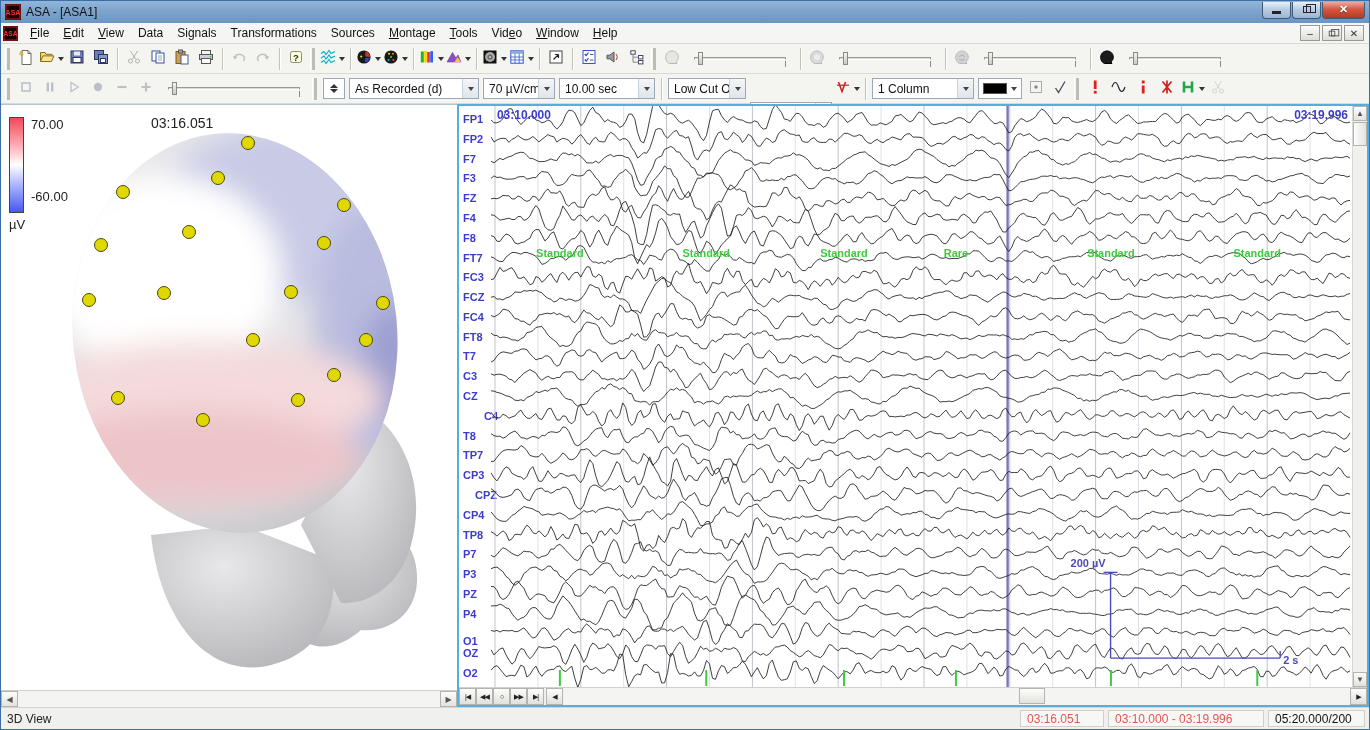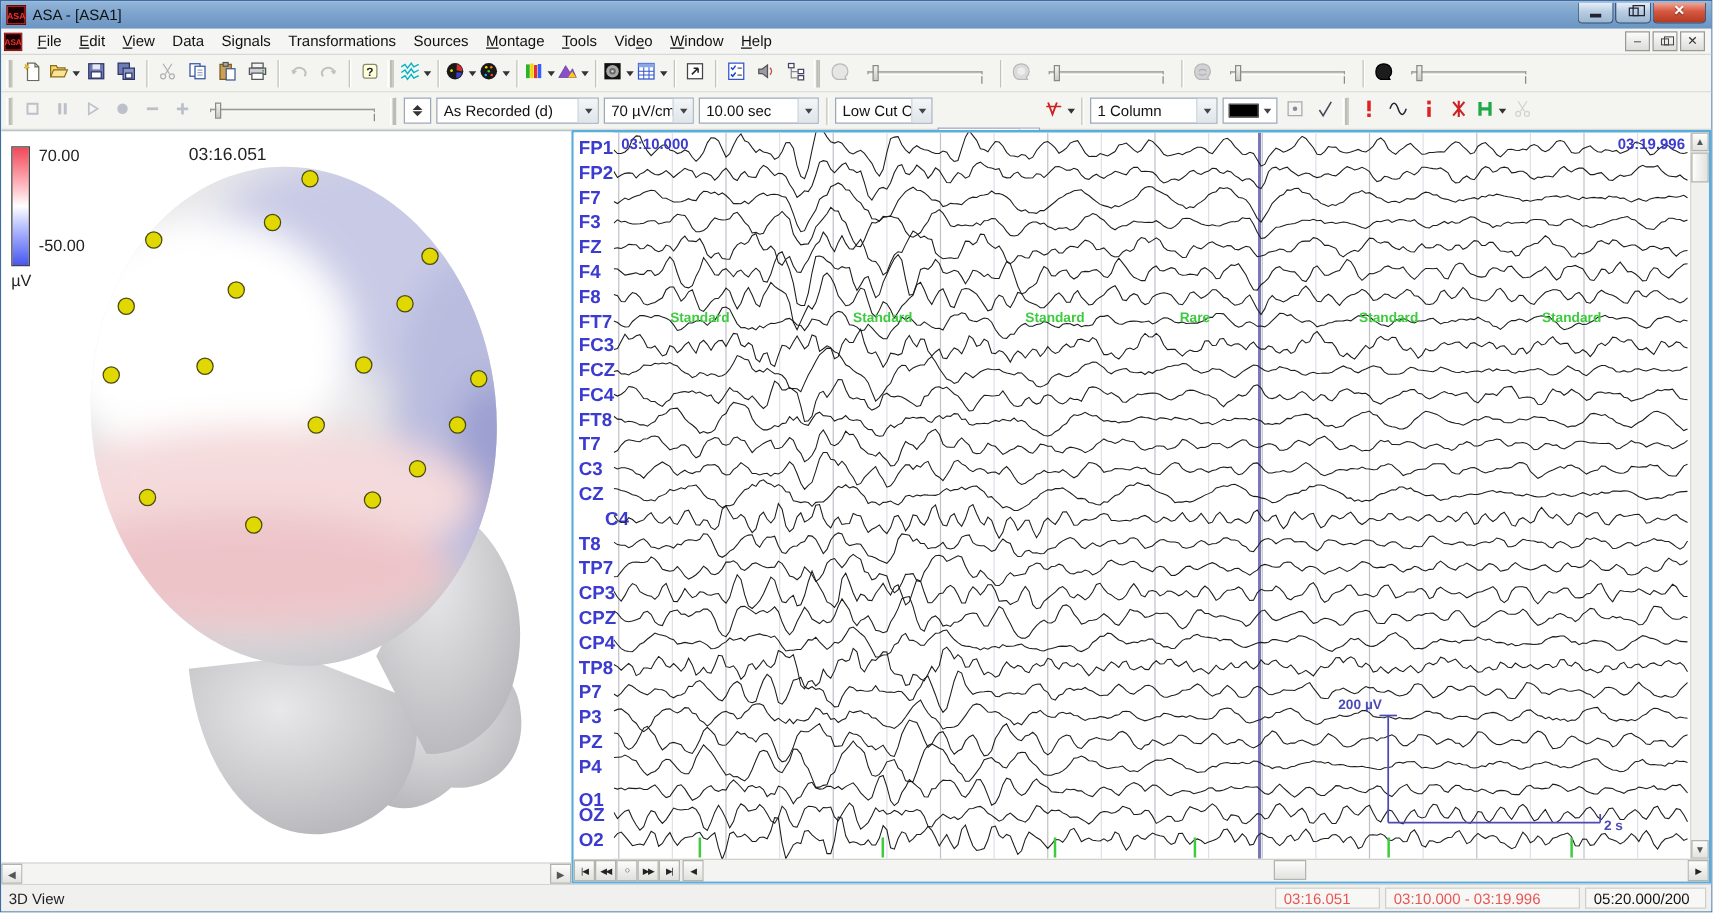--- a/index.html
+++ b/index.html
@@ -64,21 +64,21 @@
   .cb-min { position:absolute; left:22px; top:72px; font-size:13px; color:#222; }
   .cb-unit { position:absolute; left:0px; top:100px; font-size:13px; color:#222; }
   .head-svg { position:absolute; left:0; top:0; width:456px; height:569px; }
   .p3d-scroll { position:absolute; left:0; bottom:0; width:456px; height:17px; background:#f0f0ee; border-top:1px solid #d0d0cc; display:flex; }
   .sb-arrow { width:17px; height:16px; border:1px solid #b4b4ae; background:linear-gradient(180deg,#fdfdfd,#e2e2de); color:#555; font-size:8px; display:flex; align-items:center; justify-content:center; flex:0 0 auto; }
   .p3d-scroll .track { flex:1; background:#f4f4f2; }
 
   .panelEEG { flex:1 1 auto; border:2px solid #57aede; background:#fff; display:flex; flex-direction:column; min-width:0; }
   .eeg-top { flex:1 1 auto; display:flex; min-height:0; }
   .chan-col { width:32px; flex:0 0 auto; position:relative; background:#fff; }
-  .chan-label { position:absolute; left:4px; font-size:15px; font-weight:bold; color:#3b3bd0; line-height:12px; }
+  .chan-label { position:absolute; left:4px; font-size:11px; font-weight:bold; color:#3b3bd0; line-height:12px; }
   .trace-wrap { flex:1 1 auto; position:relative; min-width:0; }
   .trace-wrap svg { position:absolute; inset:0; width:100%; height:100%; }
   .vscroll { width:15px; flex:0 0 auto; background:#f0f0ee; border-left:1px solid #d8d8d4; display:flex; flex-direction:column; }
   .vscroll .sb-arrow { width:14px; height:15px; }
   .vscroll .vtrack { flex:1; position:relative; }
   .vscroll .vthumb { position:absolute; top:1px; left:0; width:14px; height:24px; border:1px solid #b4b4ae; background:linear-gradient(90deg,#fdfdfd,#e2e2de); }
   .eeg-bottom { height:18px; flex:0 0 auto; display:flex; background:#f0f0ee; border-top:1px solid #d0d0cc; }
   .navbtn { width:17px; height:17px; border:1px solid #b4b4ae; background:linear-gradient(180deg,#fdfdfd,#e0e0dc); font-size:7px; letter-spacing:-1px; color:#222; display:flex; align-items:center; justify-content:center; flex:0 0 auto; }
   .eeg-htrack { flex:1; position:relative; background:#f4f4f2; }
   .eeg-hthumb { position:absolute; top:0; left:58%; width:26px; height:16px; border:1px solid #b4b4ae; background:linear-gradient(180deg,#fdfdfd,#e2e2de); }
@@ -548,21 +548,21 @@
           <circle cx="252" cy="235" r="6.5" fill="#e0d800" stroke="#4a4a10" stroke-width="1"></circle>
           <circle cx="365" cy="235" r="6.5" fill="#e0d800" stroke="#4a4a10" stroke-width="1"></circle>
           <circle cx="333" cy="270" r="6.5" fill="#e0d800" stroke="#4a4a10" stroke-width="1"></circle>
           <circle cx="117" cy="293" r="6.5" fill="#e0d800" stroke="#4a4a10" stroke-width="1"></circle>
           <circle cx="297" cy="295" r="6.5" fill="#e0d800" stroke="#4a4a10" stroke-width="1"></circle>
           <circle cx="202" cy="315" r="6.5" fill="#e0d800" stroke="#4a4a10" stroke-width="1"></circle>
         </svg>
       <div class="colorbar-wrap">
         <div class="colorbar"></div>
         <div class="cb-max">70.00</div>
-        <div class="cb-min">-50.00</div>
+        <div class="cb-min">-60.00</div>
         <div class="cb-unit">µV</div>
       </div>
       <div class="p3d-time">03:16.051</div>
       <div class="p3d-scroll">
         <div class="sb-arrow">◀</div>
         <div class="track"></div>
         <div class="sb-arrow">▶</div>
       </div>
     </div>
 
@@ -581,21 +581,21 @@
             <div class="chan-label" style="top: 185.11px;">FCZ</div>
             <div class="chan-label" style="top: 204.9px;">FC4</div>
             <div class="chan-label" style="top: 224.69px;">FT8</div>
             <div class="chan-label" style="top: 244.48px;">T7</div>
             <div class="chan-label" style="top: 264.27px;">C3</div>
             <div class="chan-label" style="top: 284.06px;">CZ</div>
             <div class="chan-label" style="top: 303.85px; margin-left: 21px;">C4</div>
             <div class="chan-label" style="top: 323.64px;">T8</div>
             <div class="chan-label" style="top: 343.43px;">TP7</div>
             <div class="chan-label" style="top: 363.22px;">CP3</div>
-            <div class="chan-label" style="top: 383.01px;">CPZ</div>
+            <div class="chan-label" style="top: 383.01px; margin-left: 12px;">CPZ</div>
             <div class="chan-label" style="top: 402.8px;">CP4</div>
             <div class="chan-label" style="top: 422.59px;">TP8</div>
             <div class="chan-label" style="top: 442.38px;">P7</div>
             <div class="chan-label" style="top: 462.17px;">P3</div>
             <div class="chan-label" style="top: 481.96px;">PZ</div>
             <div class="chan-label" style="top: 501.75px;">P4</div>
             <div class="chan-label" style="top: 529px;">O1</div>
             <div class="chan-label" style="top: 541.33px;">OZ</div>
             <div class="chan-label" style="top: 561.12px;">O2</div>
           </div>

